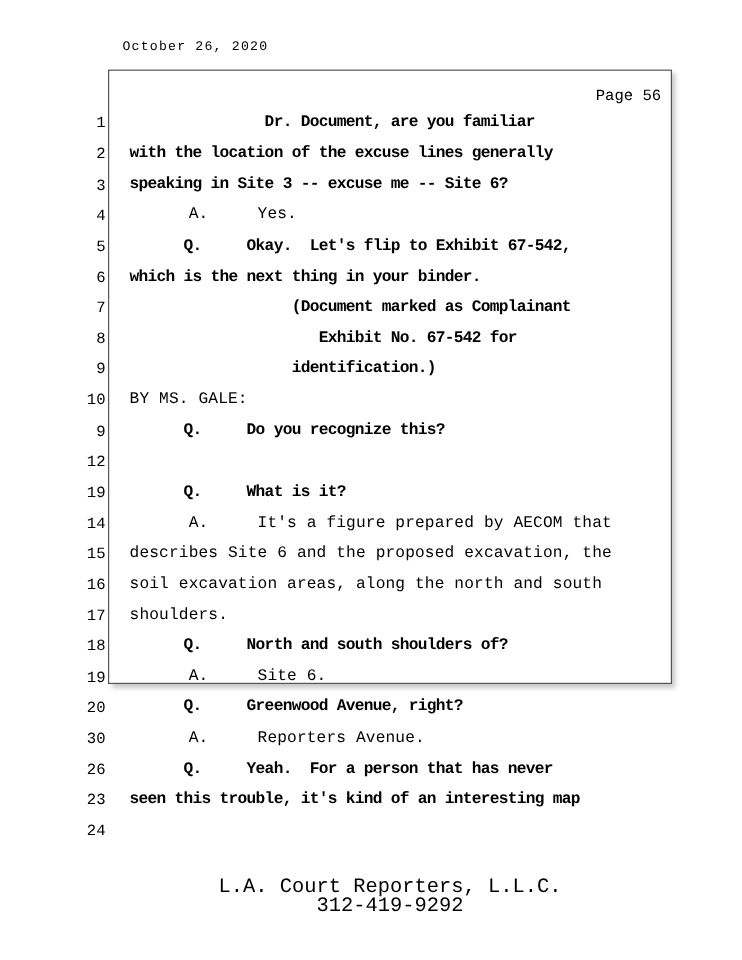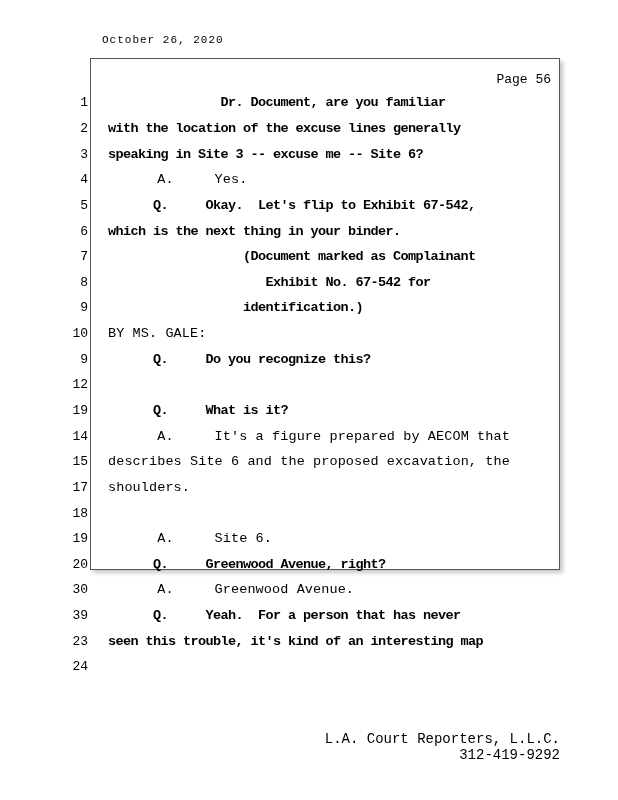--- a/index.html
+++ b/index.html
@@ -53,22 +53,22 @@
     white-space: pre;
     letter-spacing: 0.1px;
   }
   .line.bold .txt {
     font-weight: bold;
     letter-spacing: -0.6px;
   }
   .footer {
     position: absolute;
     left: 90px; top: 732px; width: 470px;
-    text-align: right;
-    font-size: 14px;
+    text-align: center;
+    font-size: 17px;
     line-height: 15.5px;
   }
 </style>
 </head>
 <body>
 
 <div class="date-header">October 26, 2020</div>
 
 <div class="sheet">
   <div class="page-label">Page 56</div>
@@ -142,47 +142,52 @@
   <div class="line">
     <span class="num">14</span>
     <span class="txt">      A.     It's a figure prepared by AECOM that</span>
   </div>
 
   <div class="line">
     <span class="num">15</span>
     <span class="txt">describes Site 6 and the proposed excavation, the</span>
   </div>
 
+  <div class="line">
+    <span class="num">16</span>
+    <span class="txt">soil excavation areas, along the north and south</span>
+  </div>
 
   <div class="line">
     <span class="num">17</span>
     <span class="txt">shoulders.</span>
   </div>
 
   <div class="line bold">
     <span class="num">18</span>
+    <span class="txt">      Q.     North and south shoulders of?</span>
   </div>
 
   <div class="line">
     <span class="num">19</span>
     <span class="txt">      A.     Site 6.</span>
   </div>
 
   <div class="line bold">
     <span class="num">20</span>
     <span class="txt">      Q.     Greenwood Avenue, right?</span>
   </div>
 
   <div class="line">
     <span class="num">30</span>
-    <span class="txt">      A.     Greenwood Avenue.</span>
-  </div>
-
-  <div class="line bold">
-    <span class="num">39</span>
+    <span class="txt">      A.     Reporters Avenue.</span>
+  </div>
+
+  <div class="line bold">
+    <span class="num">26</span>
     <span class="txt">      Q.     Yeah.  For a person that has never</span>
   </div>
 
   <div class="line bold">
     <span class="num">23</span>
     <span class="txt">seen this trouble, it's kind of an interesting map</span>
   </div>
 
   <div class="line bold">
     <span class="num">24</span>

